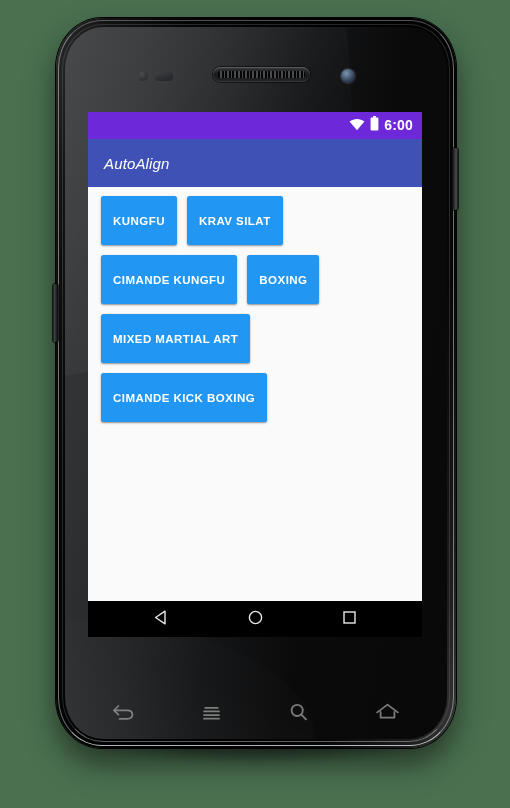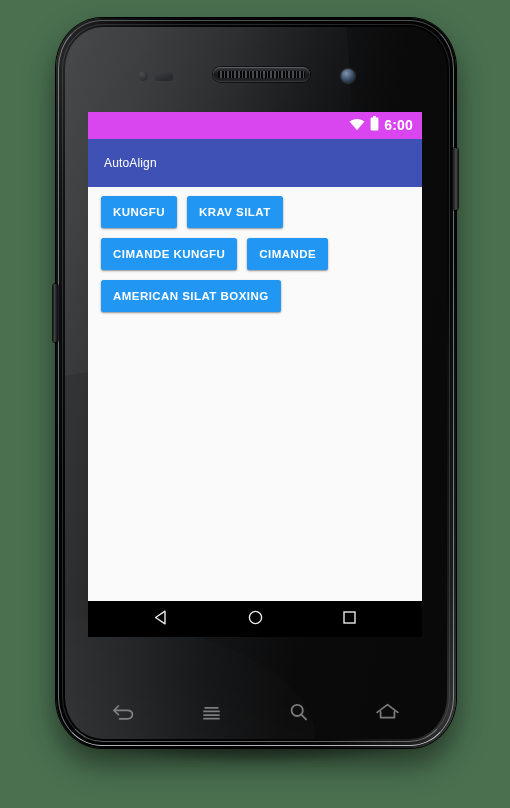--- a/index.html
+++ b/index.html
@@ -216,21 +216,21 @@
     width: 334px;
     height: 525px;
     background: #fafafa;
     overflow: hidden;
     z-index: 5;
   }
 
   
   #status-bar {
     height: 27px;
-    background: #d946ef;
+    background: #6d28d9;
     display: flex;
     align-items: center;
     justify-content: flex-end;
     padding-right: 9px;
     gap: 5px;
     text-align: right;
   }
   #status-bar .sb-time {
     color: #ffffff;
     font-size: 14px;
@@ -244,23 +244,24 @@
   
   #app-bar {
     height: 48px;
     background: #3f51b5;
     display: flex;
     align-items: center;
     padding: 0 16px;
   }
   #app-bar-title {
     color: #ffffff;
-    font-size: 12px;
+    font-size: 15px;
     font-weight: normal;
     letter-spacing: 0.15px;
+    font-style: italic;
   }
 
   
   #content {
     background: #fafafa;
     height: calc(100% - 27px - 48px - 36px);
     padding: 9px 0 0 13px;
     display: flex;
     flex-wrap: wrap;
     align-content: flex-start;
@@ -268,21 +269,21 @@
   }
   .chip-btn {
     background: #2196f3;
     color: #ffffff;
     border: none;
     border-radius: 2.5px;
     font-family: "Liberation Sans", sans-serif;
     font-size: 11.5px;
     font-weight: bold;
     letter-spacing: 0.45px;
-    height: 32px;
+    height: 49px;
     padding: 0 12px;
     margin: 0 10px 10px 0;
     cursor: pointer;
     white-space: nowrap;
     box-shadow: 0 1px 2.5px rgba(0,0,0,0.30), 0 1px 1px rgba(0,0,0,0.16);
     line-height: 32px;
   }
 
   
   #nav-bar {
@@ -368,22 +369,23 @@
   </div>
 
   <div id="app-bar">
     <span id="app-bar-title">AutoAlign</span>
   </div>
 
   <div id="content">
     <button class="chip-btn">KUNGFU</button>
     <button class="chip-btn">KRAV SILAT</button>
     <button class="chip-btn">CIMANDE KUNGFU</button>
-    <button class="chip-btn">CIMANDE</button>
-    <button class="chip-btn">AMERICAN SILAT BOXING</button>
+    <button class="chip-btn">BOXING</button>
+    <button class="chip-btn">MIXED MARTIAL ART</button>
+    <button class="chip-btn">CIMANDE KICK BOXING</button>
   </div>
 
   <div id="nav-bar">
     <div class="nav-btn">
       <span>
         <svg width="17" height="17" viewBox="0 0 17 17">
           <path d="M12 2.2 L2.6 8.5 L12 14.8 Z" fill="none" stroke="#e8e8e8" stroke-width="1.4" stroke-linejoin="round"></path>
         </svg>
       </span>
     </div>

